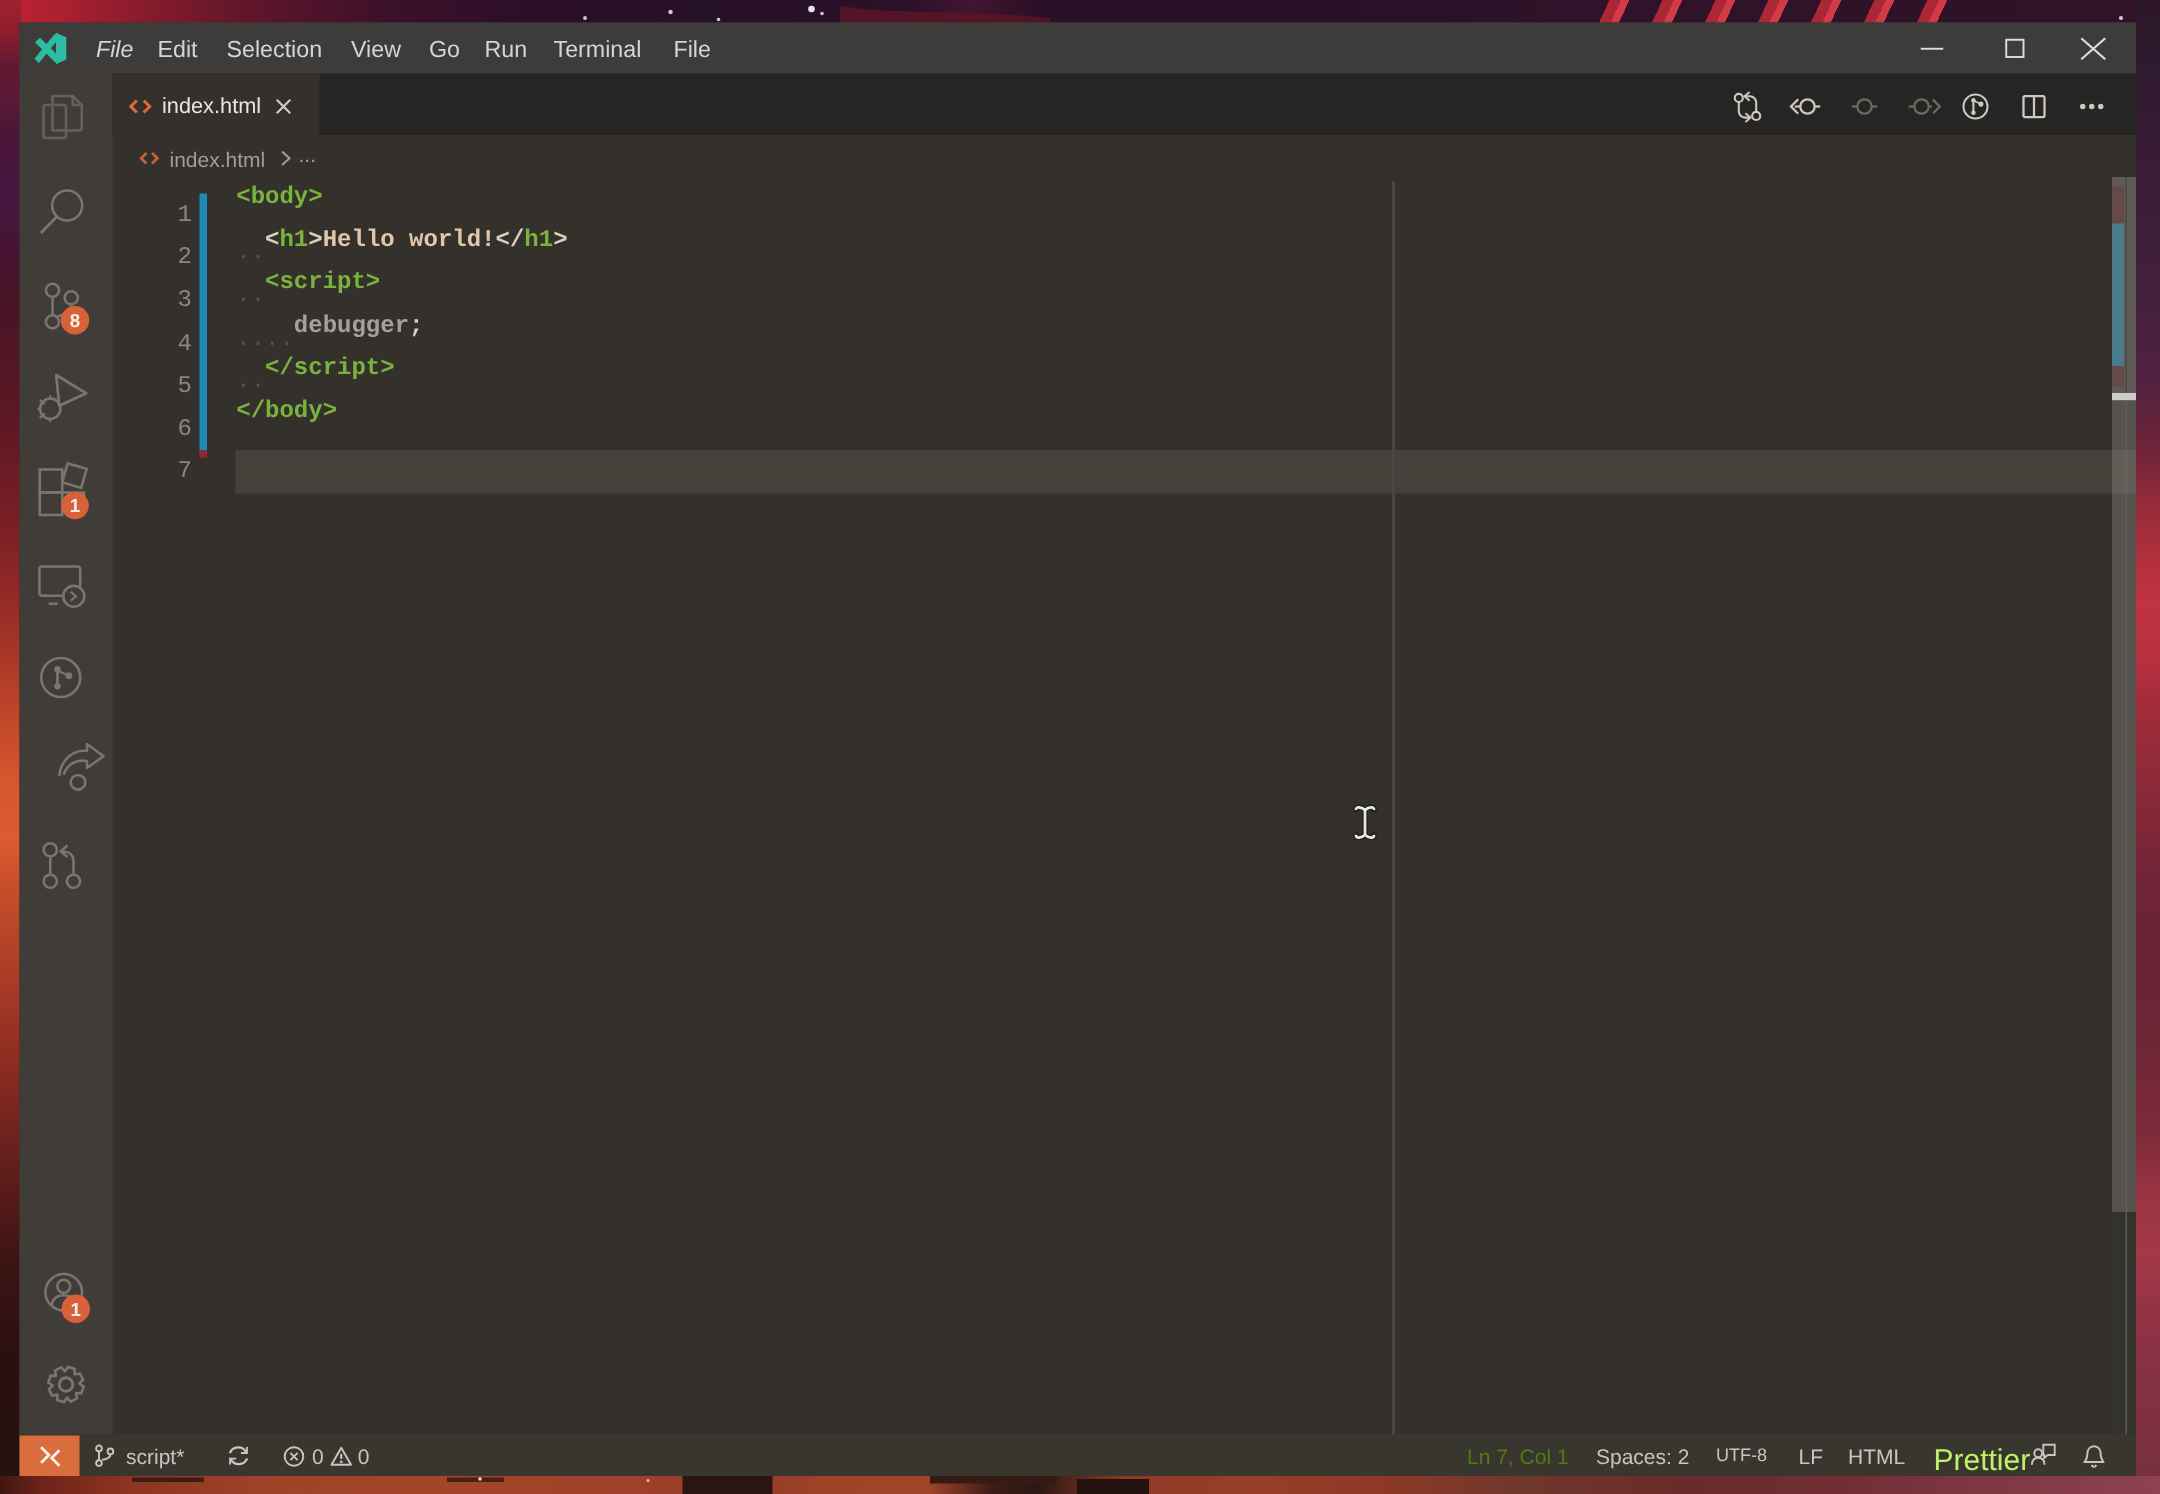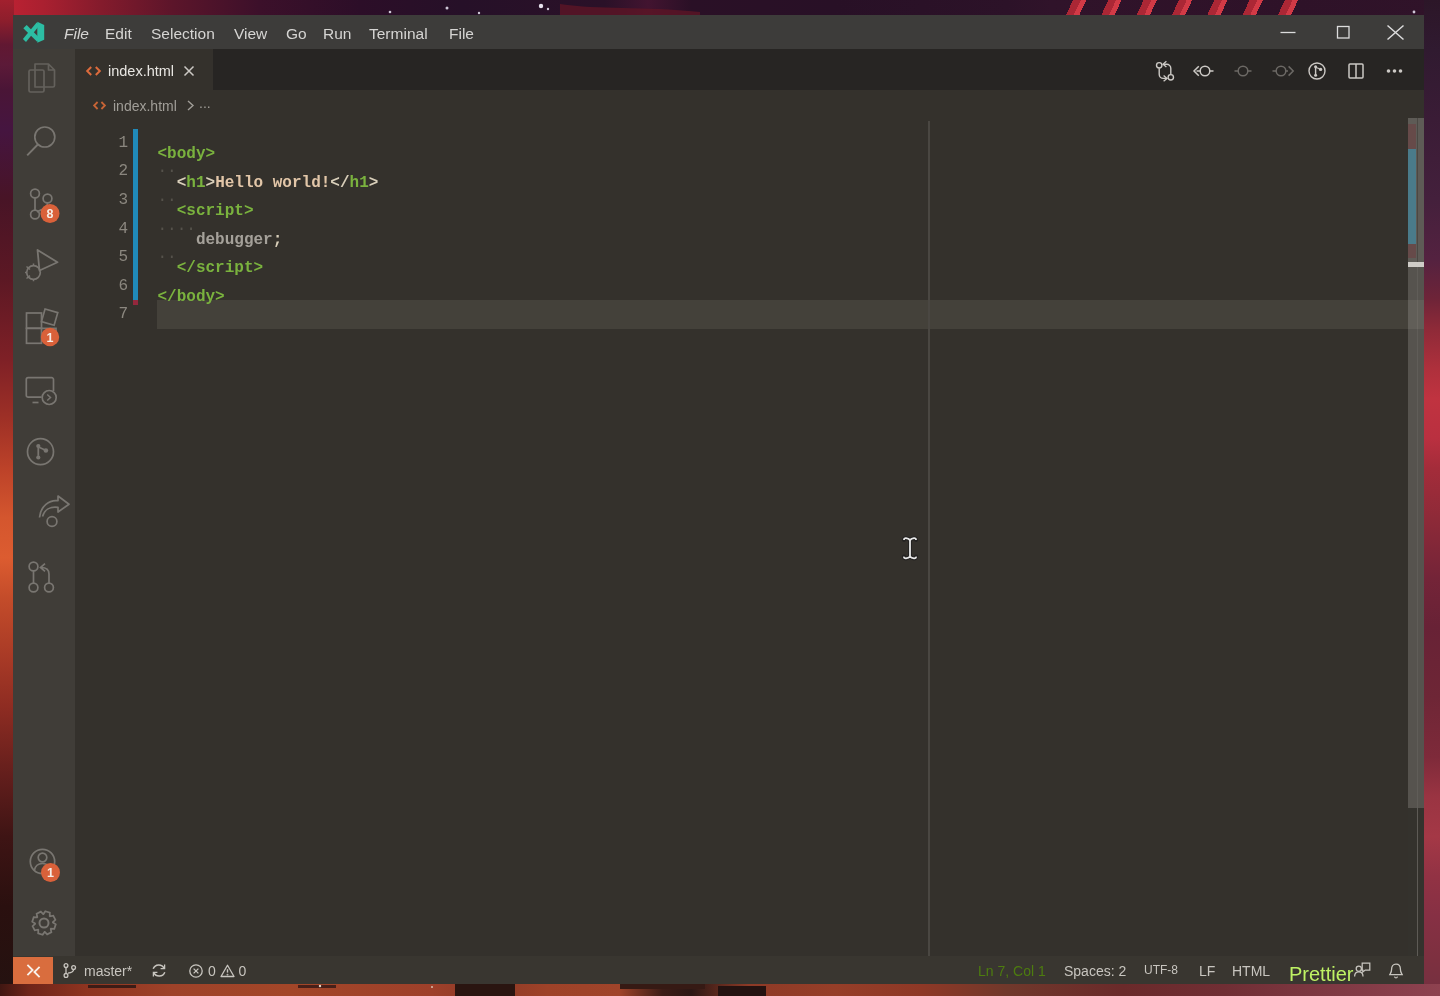--- a/index.html
+++ b/index.html
@@ -166,21 +166,21 @@
       <div>2</div>
       <div>3</div>
       <div>4</div>
       <div>5</div>
       <div>6</div>
       <div>7</div>
   </div>
 
   <div class="abs mono" id="wsdots" style="left:157.5px;top:128.8px;font-size:16px;line-height:28.6px;color:#55524b;white-space:pre;"><br>··<br>··<br>····<br>··<br></div>
 
-  <div class="abs mono" id="code" style="left:157.5px;top:140px;font-size:16px;line-height:28.6px;font-weight:bold;white-space:pre;color:#e3cdb4;"><span class="g">&lt;body&gt;</span>
+  <div class="abs mono" id="code" style="left:157.5px;top:117px;font-size:16px;line-height:28.6px;font-weight:bold;white-space:pre;color:#e3cdb4;"><span class="g">&lt;body&gt;</span>
   <span class="p">&lt;</span><span class="g">h1</span><span class="p">&gt;</span><span class="t">Hello world!</span><span class="p">&lt;/</span><span class="g">h1</span><span class="p">&gt;</span>
   <span class="g">&lt;script&gt;</span>
     <span class="d">debugger</span><span class="p">;</span>
   <span class="g">&lt;/script&gt;</span>
 <span class="g">&lt;/body&gt;</span></div>
 
   <div class="abs" style="left:1408px;top:118px;width:15.5px;height:838px;background:#34322d;"></div>
   <div class="abs" style="left:1408px;top:118px;width:15.5px;height:144px;background:#5e5b56;"></div>
   <div class="abs" style="left:1408px;top:124px;width:7.5px;height:25px;background:#664a49;"></div>
   <div class="abs" style="left:1408px;top:149px;width:7.5px;height:95px;background:#4a7b8a;"></div>
@@ -210,21 +210,21 @@
     <path d="M3.4 1.8 L8.6 7 L3.4 12.2 M15.6 3.8 L10.4 9 L15.6 14.2" stroke="#f8f2ec" stroke-width="1.8" fill="none"></path>
   </svg>
   <svg class="abs" style="left:61px;top:962px;" width="17" height="17" viewBox="0 0 17 17">
     <g stroke="#c8c5bf" stroke-width="1.3" fill="none">
       <circle cx="5" cy="3.6" r="1.9"></circle>
       <circle cx="5" cy="13.4" r="1.9"></circle>
       <circle cx="12.6" cy="5.6" r="1.9"></circle>
       <path d="M5 5.5 V11.5 M12.6 7.5 C12.6 10 10 10.8 7 11.2"></path>
     </g>
   </svg>
-  <div class="abs" style="left:84px;top:963px;font-size:14px;color:#c8c5bf;">master*</div>
+  <div class="abs" style="left:84px;top:963px;font-size:14px;color:#c8c5bf;">script*</div>
   <svg class="abs" style="left:150px;top:962px;" width="18" height="17" viewBox="0 0 18 17">
     <g stroke="#c8c5bf" stroke-width="1.5" fill="none">
       <path d="M3.2 6.8 A 6 6 0 0 1 14.2 6.4"></path>
       <path d="M14.8 10.2 A 6 6 0 0 1 3.8 10.6"></path>
       <path d="M14.6 2.6 V 6.6 H 10.6" stroke-width="1.3"></path>
       <path d="M3.4 14.4 V 10.4 H 7.4" stroke-width="1.3"></path>
     </g>
   </svg>
   <svg class="abs" style="left:189px;top:962.5px;" width="64" height="16" viewBox="0 0 64 16">
     <g stroke="#c8c5bf" stroke-width="1.3" fill="none">

